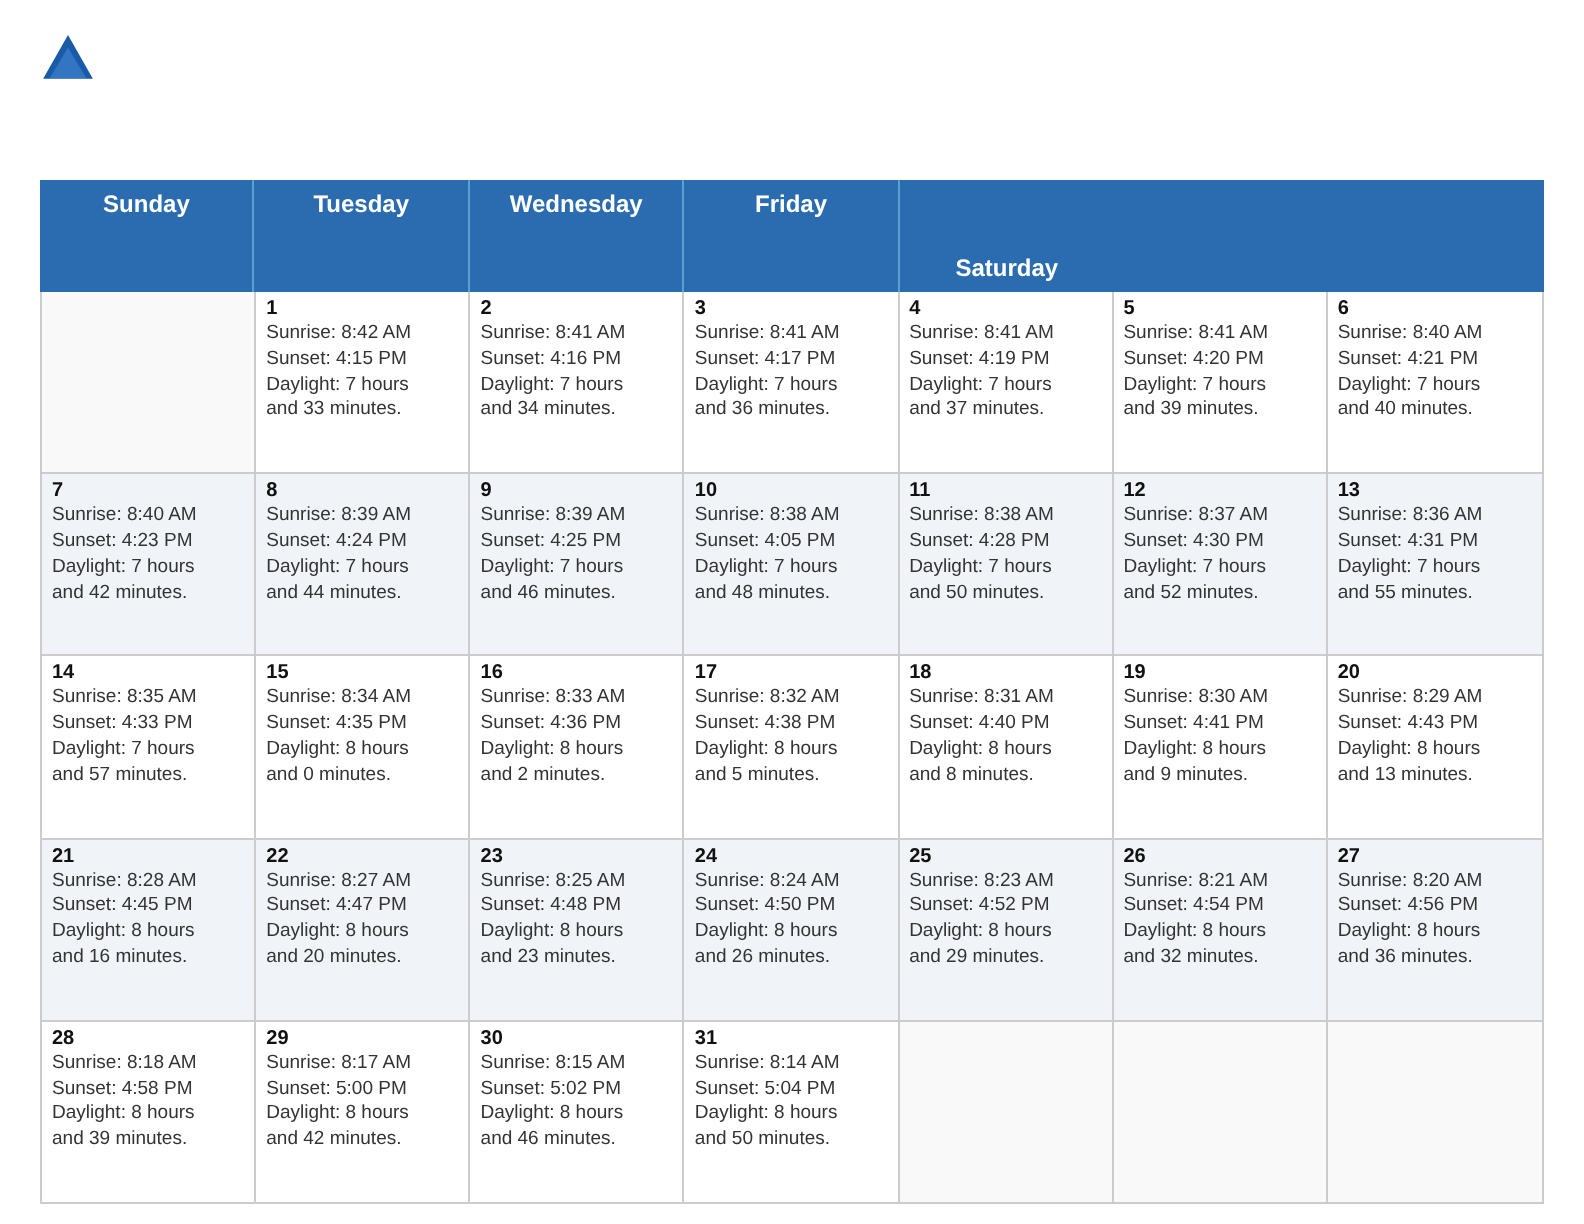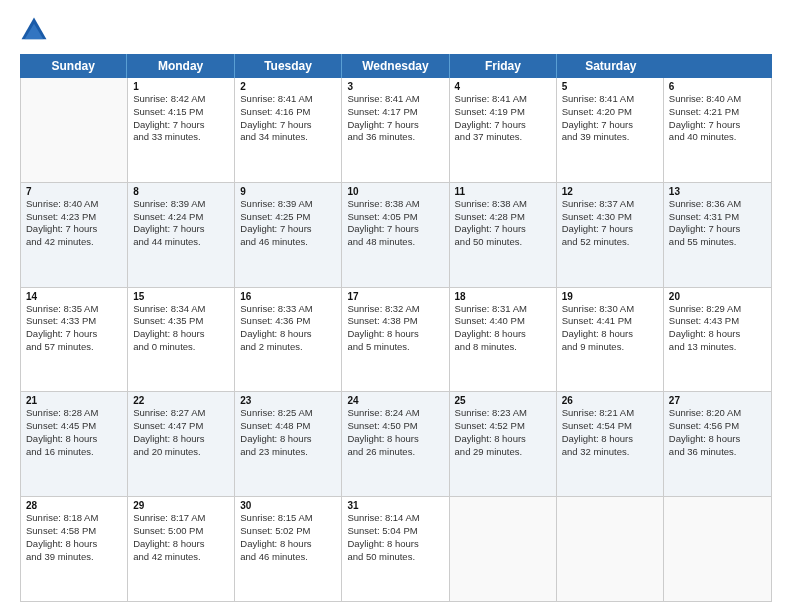--- a/index.html
+++ b/index.html
@@ -9,20 +9,21 @@
       width: 792px;
       height: 612px;
       overflow: hidden;
     }
     .page {
       width: 792px;
       height: 612px;
       padding: 16px 20px 10px 20px;
       display: flex;
       flex-direction: column;
+      gap: 36px;
     }
     .header {
       display: flex;
       justify-content: space-between;
       align-items: flex-start;
       margin-bottom: 10px;
     }
     .logo {
       display: flex;
       align-items: center;
@@ -71,21 +72,21 @@
       background: #2b6cb0;
     }
     .cal-header-cell {
       color: #fff;
       font-weight: bold;
       font-size: 12px;
       text-align: center;
       padding: 5px 2px;
       border-right: 1px solid #5a9fd4;
     }
-    .cal-header-cell:last-child { border-right: none; }
+    .cal-header-cell:last-child { border-right: none; margin-top: 32px; }
     .cal-body {
       display: flex;
       flex-direction: column;
       flex: 1;
       border: 1px solid #ccc;
       border-top: none;
     }
     .cal-row {
       display: grid;
       grid-template-columns: repeat(7, 1fr);
@@ -132,21 +133,20 @@
     </div>
     <div class="title-block">
       <div class="month-title"></div>
       <div class="subtitle"></div>
     </div>
   </div>
 
   <div class="calendar">
     <div class="cal-header">
     <div class="cal-header-cell">Sunday</div>
-        <div class="cal-header-cell">Monday</div>
         <div class="cal-header-cell">Tuesday</div>
         <div class="cal-header-cell">Wednesday</div>
         <div class="cal-header-cell">Friday</div>
         <div class="cal-header-cell">Saturday</div>
       </div>
     <div class="cal-body">
     <div class="cal-row">
           <div class="cal-cell empty"></div>
           <div class="cal-cell">
             <div class="day-num">1</div>

